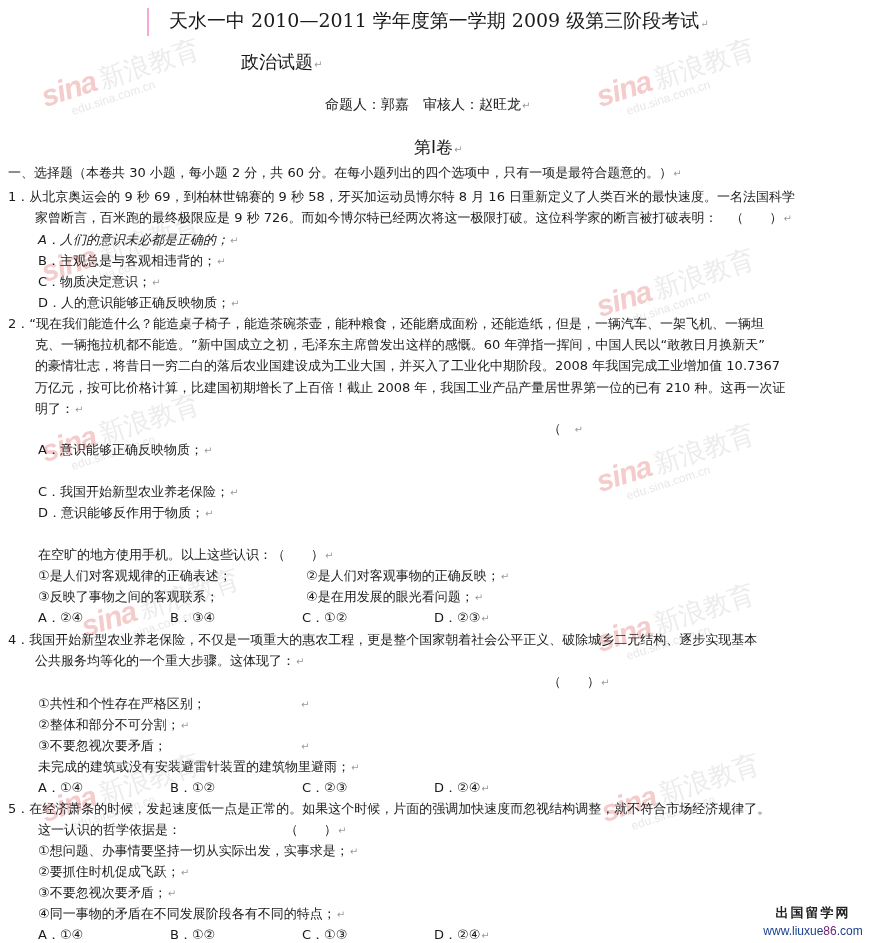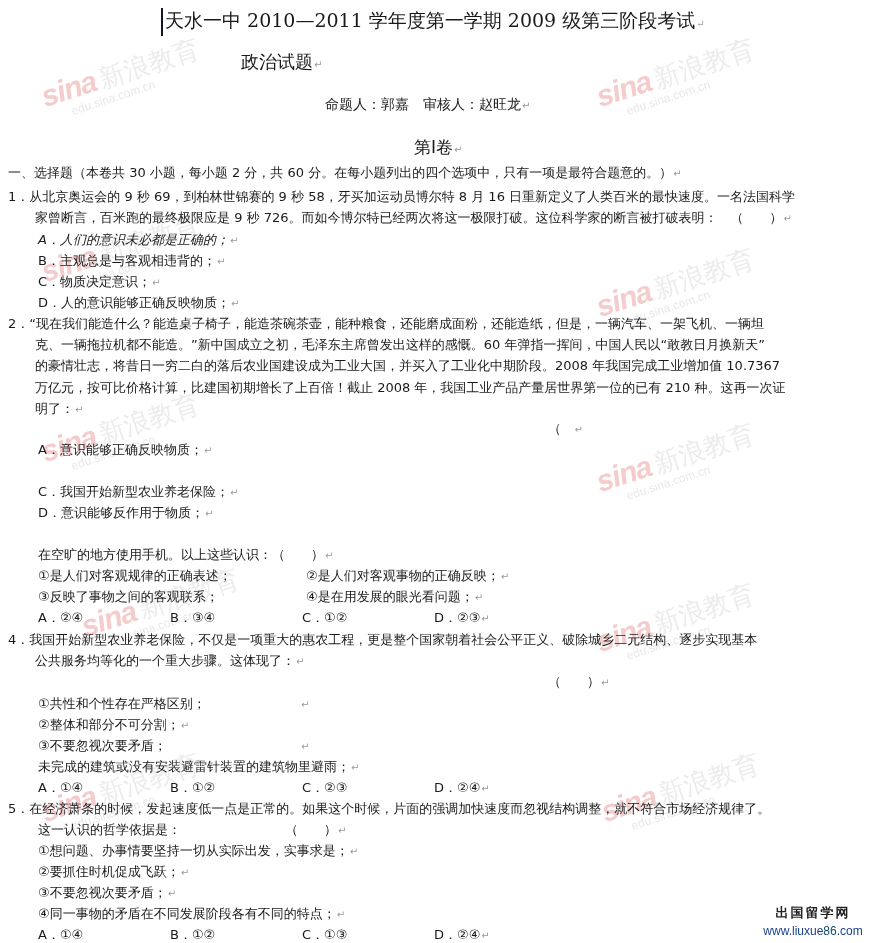--- a/index.html
+++ b/index.html
@@ -57,27 +57,27 @@
       font-size: 13px;
       line-height: 18px;
       z-index: 1;
     }
     .ret {
       color: #9a9a9a;
       font-size: 10px;
       margin-left: 1px;
     }
     .title {
-      left: 161px;
+      left: 147px;
       top: 8px;
       font-size: 19px;
       line-height: 24px;
       font-family: "DejaVu Serif", serif;
-      border-left: 2px solid #0f172a;
-      padding-left: 2px;
+      border-left: 2px solid #f9a8d4;
+      padding-left: 20px;
     }
     .subtitle {
       left: 241px;
       top: 50px;
       font-size: 18px;
       line-height: 24px;
     }
     .authors {
       left: 325px;
       top: 95px;
@@ -104,21 +104,21 @@
       color: #222;
       letter-spacing: 2px;
       line-height: 22px;
     }
     .logo-br .t2 {
       font-family: "Liberation Sans", sans-serif;
       font-size: 12px;
       color: #1a3f8f;
       line-height: 14px;
     }
-    .logo-br .t2 .red { color: #0c4a6e; }
+    .logo-br .t2 .red { color: #701a75; }
   </style>
 </head>
 <body>
 
 <div class="page">
 
   <div class="wm" style="left:40px;top:55px;">
     <span class="logo">sina</span><span class="cn">新浪教育</span>
     <span class="url">edu.sina.com.cn</span>
   </div>

